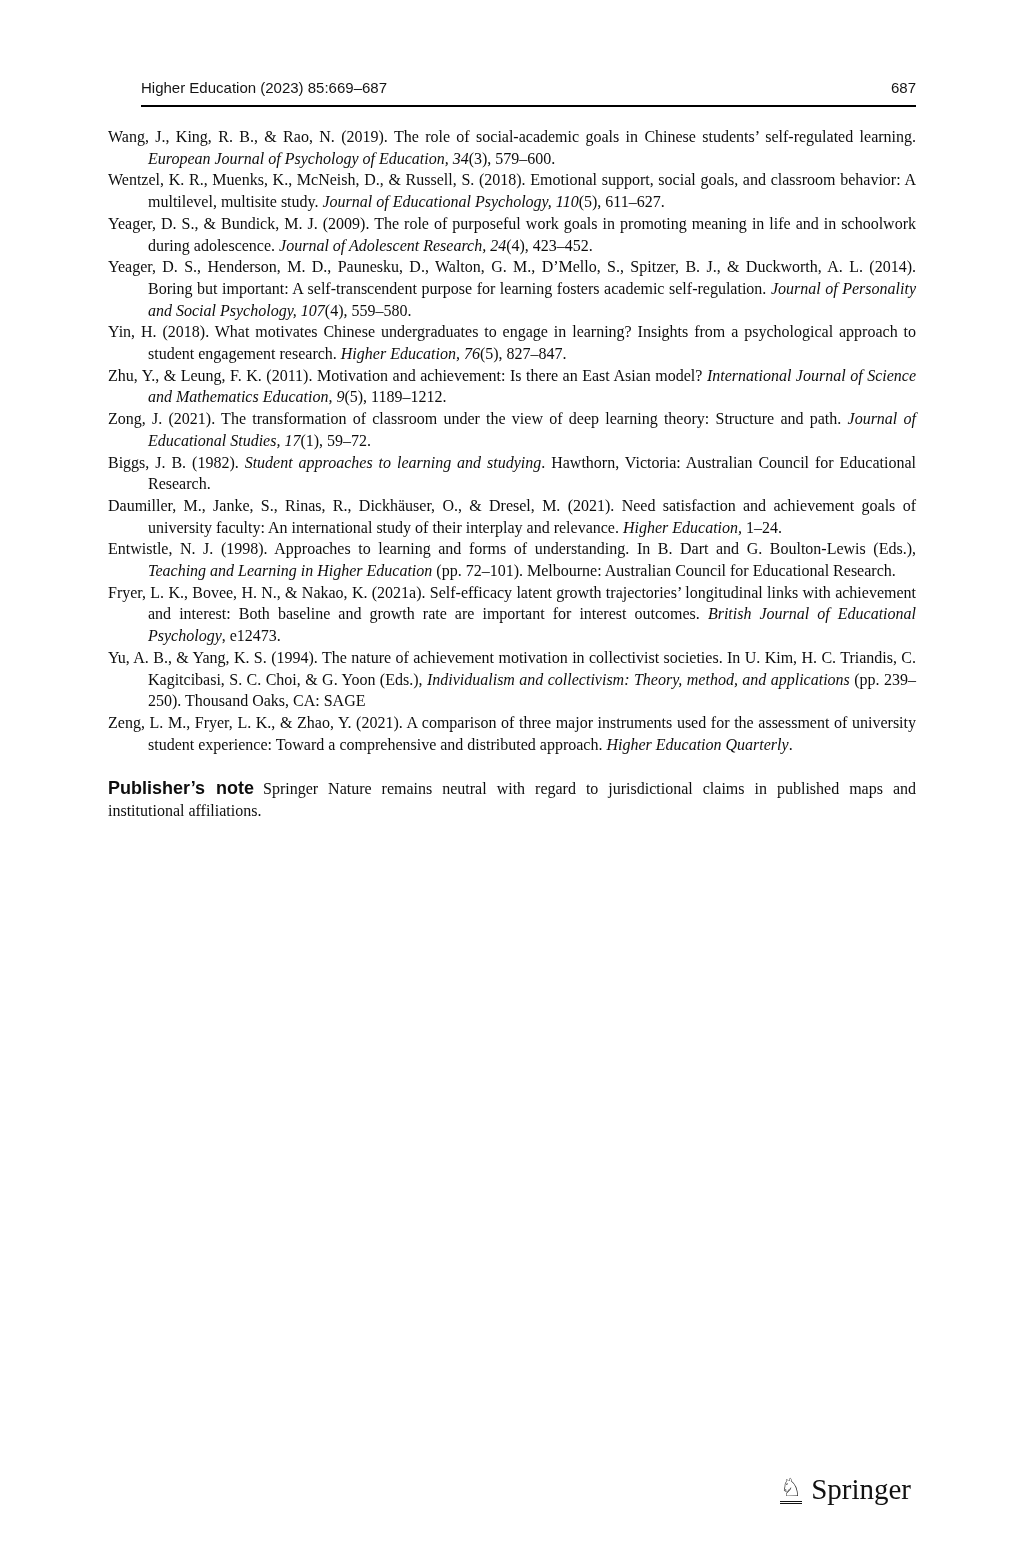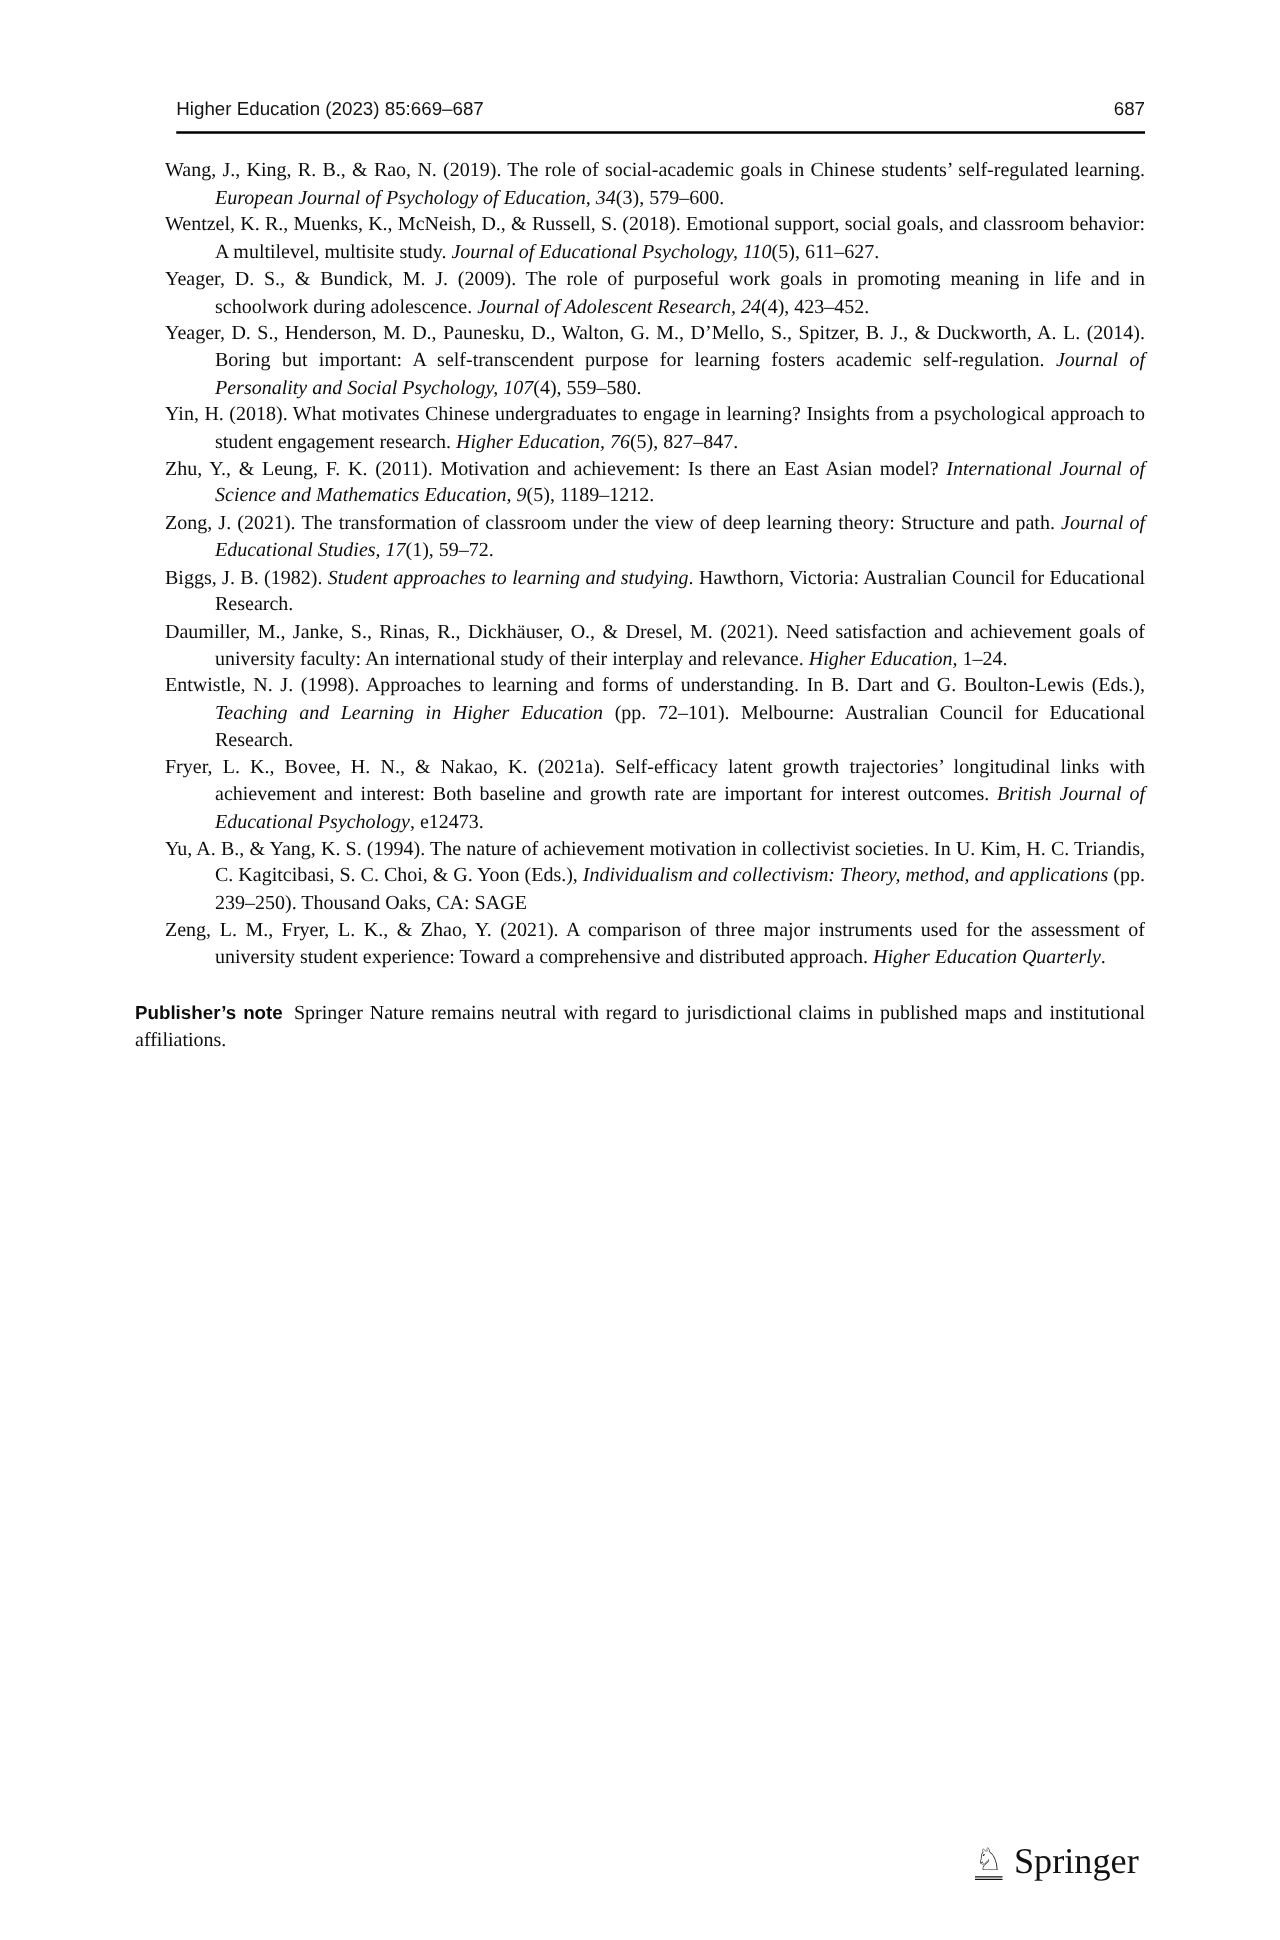--- a/index.html
+++ b/index.html
@@ -35,31 +35,30 @@
     top: 126px;
     font-family: "Liberation Serif", serif;
     font-size: 16px;
     line-height: 21.7px;
     color: #0d0d0d;
   }
   .reference {
     text-align: justify;
     padding-left: 40px;
     text-indent: -40px;
-    margin-left: 24px;
   }
   .reference em { font-style: italic; }
   .publisher-note {
     margin-top: 23px;
     text-align: justify;
   }
   .publisher-note .pn-label {
     font-family: "Liberation Sans", sans-serif;
     font-weight: bold;
-    font-size: 15px;
+    font-size: 18px;
     margin-right: 9px;
   }
   .logo {
     position: absolute;
     right: 113px;
     top: 1474px;
     display: flex;
     align-items: flex-end;
     gap: 9px;
     color: #111111;

